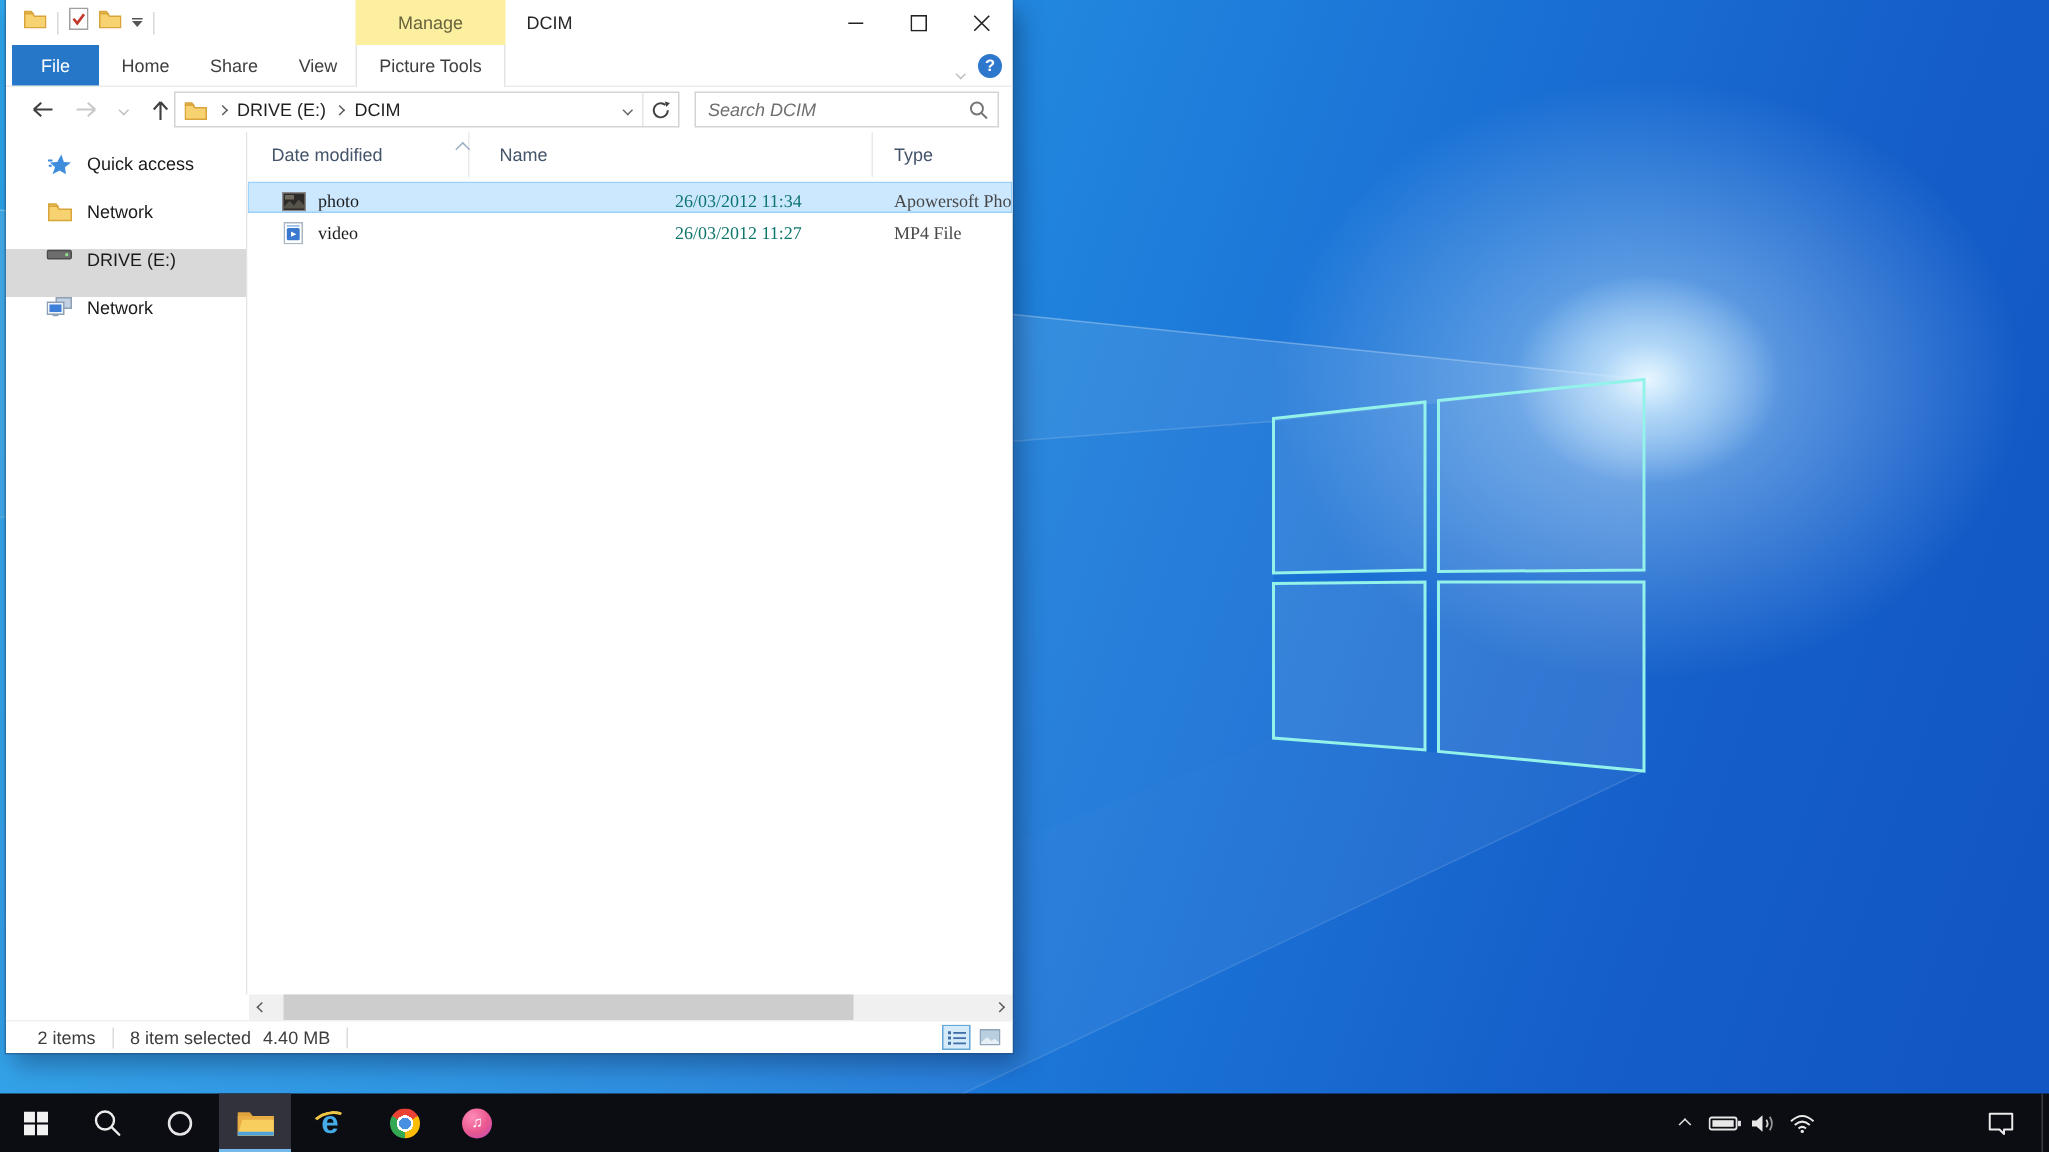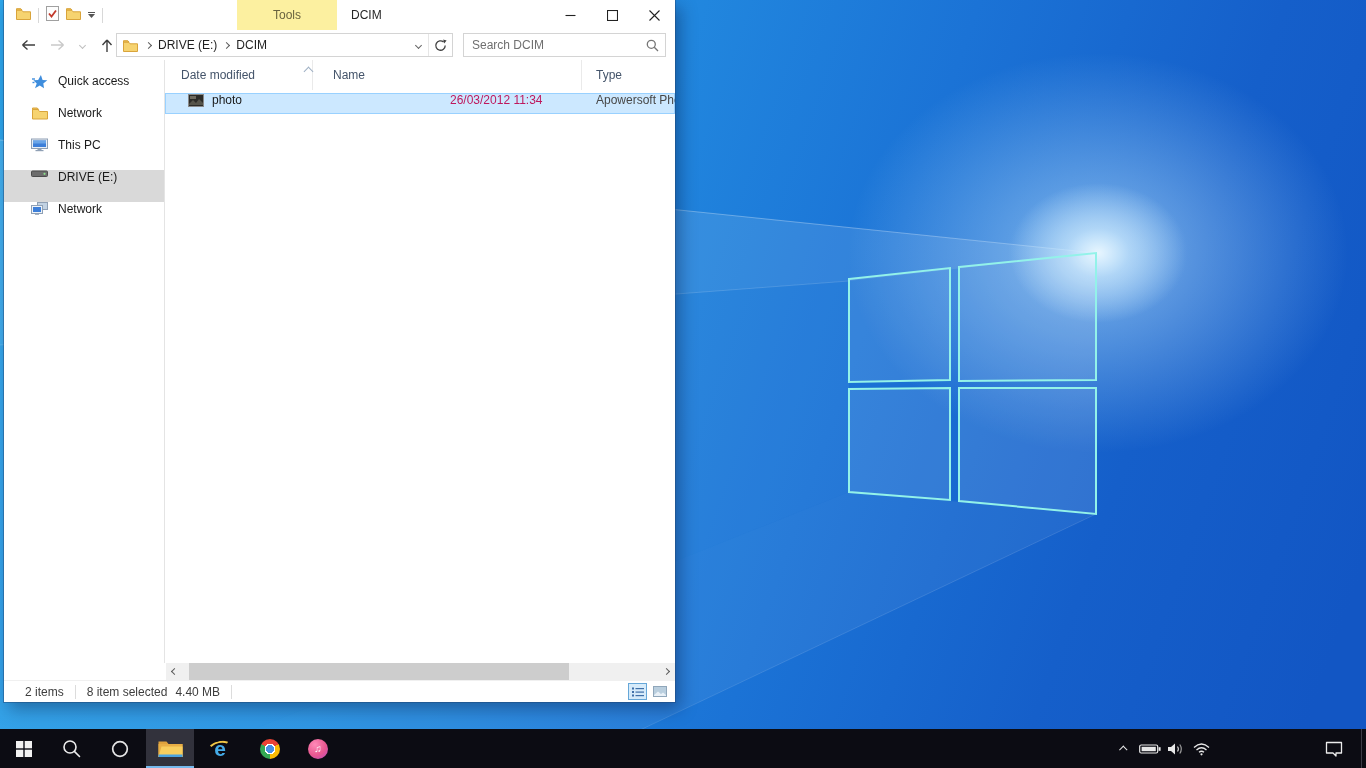--- a/index.html
+++ b/index.html
@@ -58,44 +58,44 @@
   .addr-box .crumb { font-size:12px; color:#1f1f1f; padding:0 2px; }
   .addr-folder { margin:0 3px 0 6px; display:flex; }
   .crumb-gap { padding:0 5px; display:flex; }
   .addr-spacer { flex:1; }
   .addr-chevbtn { width:20px; display:flex; justify-content:center; }
   .addr-div { width:1px; height:22px; background:#e6e6e6; }
   .addr-refresh { width:23px; display:flex; justify-content:center; }
   .search-box { position:absolute; left:459px; top:3px; width:203px; height:24px; border:1px solid #d4d4d4;
                 display:flex; align-items:center; background:#fff; }
   .search-box input { flex:1; border:none; outline:none; font-size:12px; padding-left:8px; color:#14532d;
-                      font-family:inherit; background:transparent; }
+                      font-family:inherit; background:transparent;font-style:italic; }
   .search-box input::placeholder { color:#6f6f6f; opacity:1; }
   .search-mag { width:26px; display:flex; justify-content:center; }
 
   
   .main { flex:1; display:flex; min-height:0; }
   .sidebar { width:161px; border-right:1px solid #e4e4e4; padding-top:14px; flex:none; background:#fff; }
   .side-item { height:32px; display:flex; align-items:flex-start; padding-left:27px; gap:10px; font-size:12px; color:#1a1a1a; }
   .side-item.selected { background:#d9d9d9; }
   .side-ico { width:17px; display:flex; justify-content:center; flex:none; }
 
   .filearea { flex:1; position:relative; overflow:hidden; background:#fff; }
   .listheader { height:30px; display:flex; position:relative; color:#44546a; font-size:12px; }
   .hdr-cell { display:flex; align-items:center; border-right:1px solid #eaeaea; }
   .hdr-name { width:269px; padding-left:20px; }
   .hdr-date { width:148px; padding-left:16px; }
   .hdr-type { flex:1; padding-left:14px; border-right:none; }
   .sort-caret { position:absolute; left:140px; top:4px; }
   .rows { margin-top:3px; }
-  .row { height:21px; display:flex; align-items:flex-start; font-size:12px; }
+  .row { height:21px; display:flex; align-items:flex-end; font-size:12px;font-family:Liberation Serif, serif; }
   .row.selected { background:#cce8ff; box-shadow:inset 0 0 0 1px #99d1ff; }
   .cell-name { width:269px; display:flex; align-items:center; padding-left:22px; gap:8px; color:#1a1a1a; overflow:hidden; }
   .cell-name .ico { width:17px; display:flex; justify-content:center; flex:none; }
-  .cell-date { width:148px; padding-left:16px; color:#be185d; }
+  .cell-date { width:148px; padding-left:16px; color:#0f766e; }
   .cell-type { flex:1; padding-left:14px; color:#474747; white-space:nowrap; overflow:hidden; }
 
   
   .hscroll { height:17px; margin-left:162px; background:#f0f0f0; position:relative; flex:none; }
   .hs-arrow { position:absolute; top:0; width:17px; height:17px; display:flex; align-items:center; justify-content:center; }
   .hs-arrow.l { left:0; } .hs-arrow.r { right:0; }
   .hs-thumb { position:absolute; left:23px; top:0; width:380px; height:17px; background:#cdcdcd; }
 
   
   .statusbar { height:22px; border-top:1px solid #f0f0f0; display:flex; align-items:center;
@@ -196,41 +196,52 @@
             </svg>
         </span>
         <span class="qat-dd">
           <span class="bar"></span>
           <svg width="7" height="4">
               <polygon points="0,0 7,0 3.5,4" fill="#555"></polygon>
             </svg>
         </span>
         <span class="qat-sep"></span>
       </div>
-      <div class="manage-label">Tools</div>
+      <div class="manage-label">Manage</div>
       <div class="win-title">DCIM</div>
       <div class="win-controls">
         <div class="win-btn">
           <svg width="11" height="11">
               <line x1="0.5" y1="5.5" x2="10.5" y2="5.5" stroke="#222" stroke-width="1.1"></line>
             </svg>
         </div>
         <div class="win-btn">
           <svg width="11" height="11">
               <rect x="0.5" y="0.5" width="10" height="10" fill="none" stroke="#222" stroke-width="1.1"></rect>
             </svg>
         </div>
         <div class="win-btn">
           <svg width="11" height="11">
               <path d="M0.5,0.5 L10.5,10.5 M10.5,0.5 L0.5,10.5" stroke="#222" stroke-width="1.1"></path>
             </svg>
         </div>
       </div>
     </div>
 
+    <div class="tabrow">
+      <div class="tab tab-file">File</div>
+      <div class="tab tab-home">Home</div>
+      <div class="tab tab-share">Share</div>
+      <div class="tab tab-view">View</div>
+      <div class="tab tab-picture">Picture Tools</div>
+      <div class="ribbon-collapse"><span class="chev down small dis"></span></div>
+      <div class="help-btn">
+          <span>?</span>
+        </div>
+    </div>
 
     <div class="addressrow">
       <div class="nav-btn nav-back">
         <svg width="16" height="12">
             <path d="M15,6 H2.5 M2.5,6 L7.5,1.5 M2.5,6 L7.5,10.5" stroke="#3f3f3f" stroke-width="1.4" fill="none"></path>
           </svg>
       </div>
       <div class="nav-btn nav-fwd">
         <svg width="16" height="12">
             <path d="M1,6 H13.5 M13.5,6 L8.5,1.5 M13.5,6 L8.5,10.5" stroke="#c9c9c9" stroke-width="1.4" fill="none"></path>
@@ -298,32 +309,20 @@
           <span>Quick access</span>
         </div>
         <div class="side-item">
           <span class="side-ico">
             <svg width="16" height="14">
                 <path d="M0.5,3.5 h5.5 l1.5,2 h8 v7.5 h-15 z" fill="#f6d370" stroke="#d9a43b"></path>
                 <path d="M0.5,3.5 v-1.5 h4.8 l1.3,1.5 z" fill="#eec35a" stroke="#d9a43b"></path>
               </svg>
           </span>
           <span>Network</span>
-        </div>
-        <div class="side-item">
-          <span class="side-ico">
-            <svg width="17" height="14">
-                <rect x="0.5" y="1" width="16" height="9.5" fill="#e8eef5" stroke="#8fa0b5"></rect>
-                <rect x="2" y="2.5" width="13" height="6.5" fill="#3d7fd9"></rect>
-                <rect x="2" y="2.5" width="13" height="3" fill="#6aa5e8"></rect>
-                <rect x="6.5" y="10.5" width="4" height="1.5" fill="#8fa0b5"></rect>
-                <rect x="4.5" y="12" width="8" height="1.2" fill="#8fa0b5"></rect>
-              </svg>
-          </span>
-          <span>This PC</span>
         </div>
         <div class="side-item selected">
           <span class="side-ico">
             <svg width="17" height="8">
                 <rect x="0.5" y="1" width="16" height="5.5" rx="1" fill="#6d6d6d" stroke="#4c4c4c"></rect>
                 <circle cx="13.5" cy="3.8" r="1.1" fill="#8be08b"></circle>
               </svg>
           </span>
           <span>DRIVE (E:)</span>
         </div>
@@ -354,20 +353,35 @@
                 <svg width="16" height="13">
                     <rect x="0.5" y="0.5" width="15" height="12" fill="#2c2b27" stroke="#8a8a8a"></rect>
                     <path d="M1,10 l4,-4 l3,3 l3,-4 l4,4 v2 h-14 z" fill="#56544a"></path>
                     <rect x="2" y="2" width="6" height="3" fill="#6e6a5e"></rect>
                   </svg>
               </span>
               <span>photo</span>
             </div>
             <div class="cell-date">26/03/2012 11:34</div>
             <div class="cell-type">Apowersoft Pho</div>
+          </div>
+          <div class="row">
+            <div class="cell-name">
+              <span class="ico">
+                <svg width="13" height="15">
+                    <rect x="0.5" y="0.5" width="12" height="14" fill="#fff" stroke="#a9b6c2"></rect>
+                    <rect x="2.2" y="4" width="8.6" height="8.2" rx="1" fill="#3a79cf"></rect>
+                    <polygon points="5,6.3 8.6,8.1 5,9.9" fill="#fff"></polygon>
+                    <rect x="2.2" y="2" width="8.6" height="1.2" fill="#9fc0e8"></rect>
+                  </svg>
+              </span>
+              <span>video</span>
+            </div>
+            <div class="cell-date">26/03/2012 11:27</div>
+            <div class="cell-type">MP4 File</div>
           </div>
         </div>
       </div>
     </div>
 
     <div class="hscroll">
       <div class="hs-arrow l">
           <span class="chev left"></span>
         </div>
       <div class="hs-thumb"></div>

